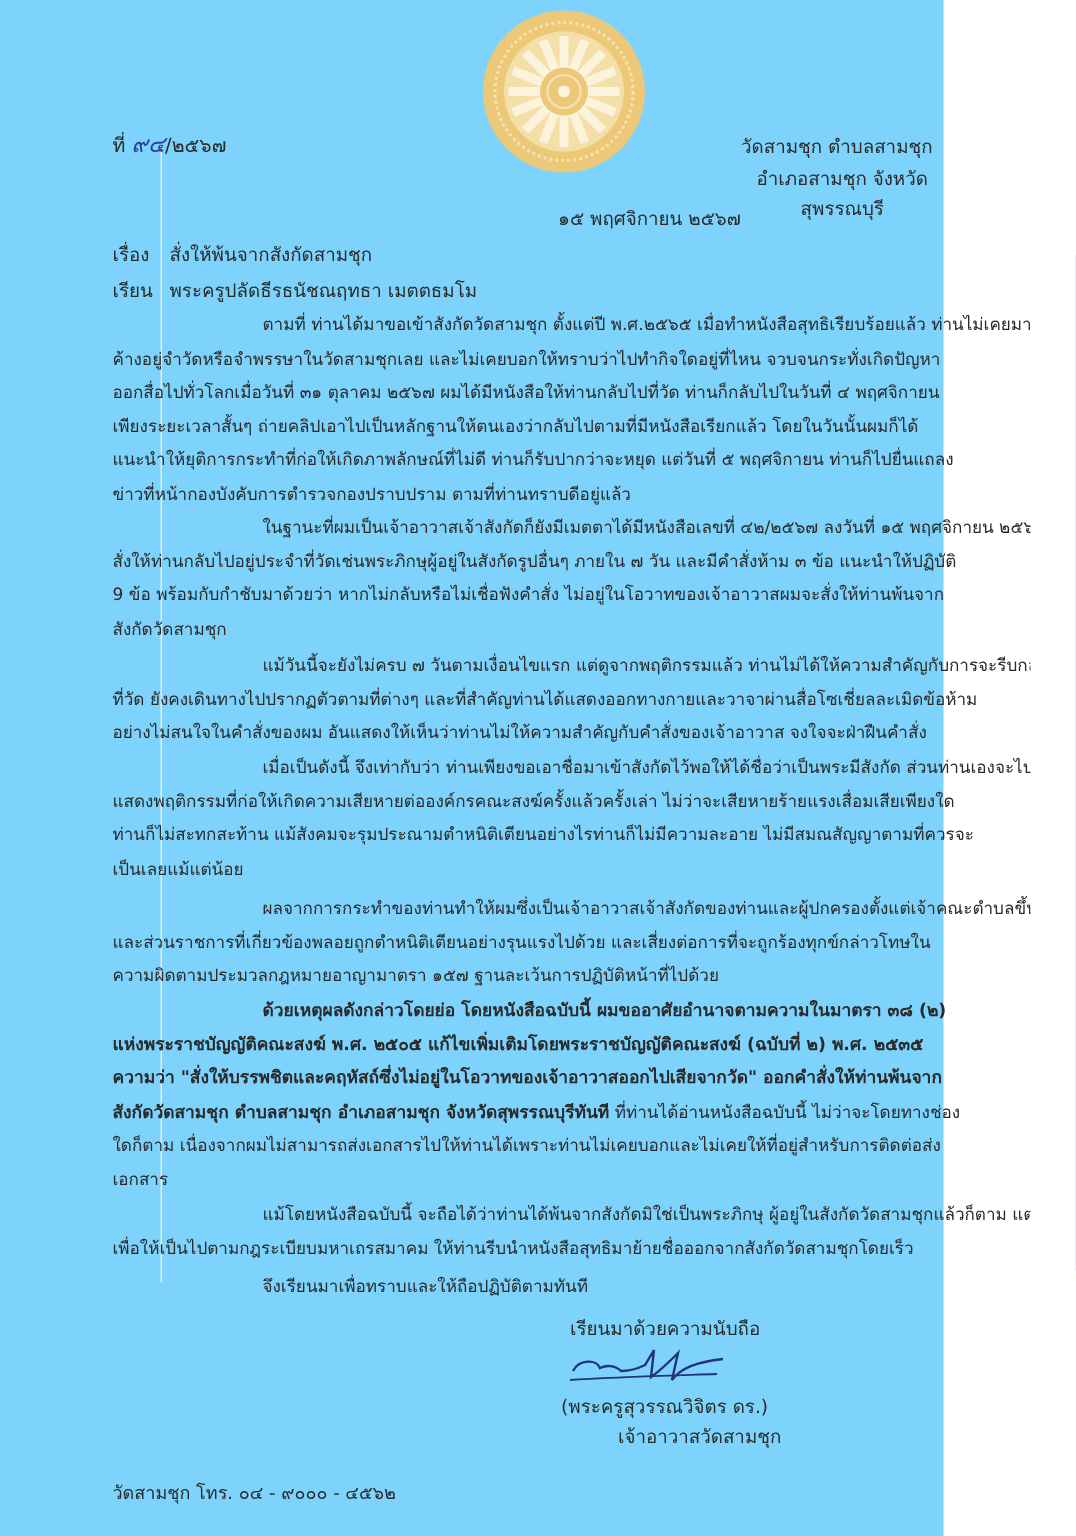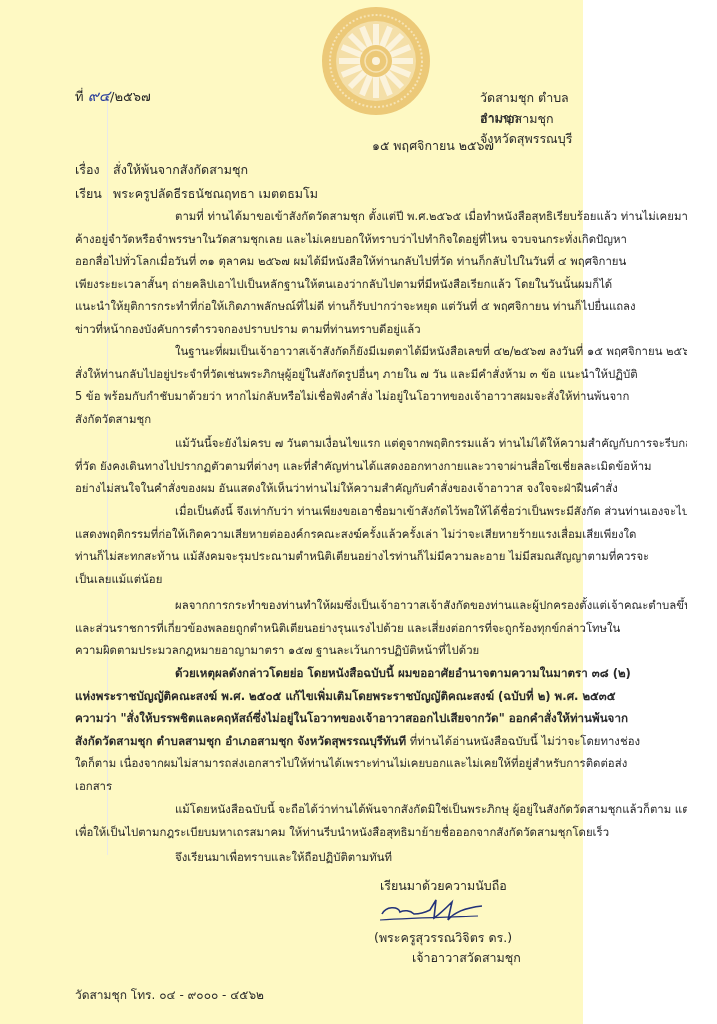--- a/index.html
+++ b/index.html
@@ -1,23 +1,23 @@
 <!DOCTYPE html>
 <html><head>
   <meta charset="utf-8">
   <style>
     html, body { margin: 0; padding: 0; background: #ffffff; }
     body { width: 717px; height: 1024px; position: relative; overflow: hidden;
       font-family: "DejaVu Sans", "Liberation Sans", sans-serif; color: #2a2a2a; }
-    .page { position: absolute; left: 0; top: 0; width: 583px; height: 1024px; background: #fef9c3; }
+    .page { position: absolute; left: 0; top: 0; width: 583px; height: 1024px; background: #7dd3fc; padding-left: 46px; }
     .margin-line { position: absolute; left: 107px; top: 95px; width: 1px; height: 760px; background: #e9e9e9; }
     .emblem { position: absolute; left: 321px; top: 6px; width: 110px; height: 110px; }
     .doc-no { position: absolute; left: 75px; top: 84px; font-size: 13px; }
     .doc-no .num { color: #2b3f9a; font-style: italic; font-size: 15px; }
-    .addr { position: absolute; left: 480px; font-size: 12.5px; }
+    .addr { position: absolute; left: 494px; font-size: 12.5px; text-align: center; }
     .date { position: absolute; left: 372px; top: 136px; font-size: 12.5px; }
     .label { position: absolute; left: 75px; font-size: 12.5px; }
     .value { position: absolute; left: 113px; font-size: 12.5px; }
     .body-text { position: absolute; left: 75px; width: 612px; font-size: 11.4px; line-height: 22.5px; }
     .line { white-space: nowrap; overflow: hidden; display: block; height: 22.5px; }
     .indent { padding-left: 100px; }
     .bold { font-weight: bold; font-size: 11.6px; }
     .closing { position: absolute; left: 380px; font-size: 12.5px; }
     .sig { position: absolute; left: 378px; top: 896px; width: 110px; height: 30px; }
     .footer { position: absolute; left: 75px; top: 985px; font-size: 12px; }
@@ -66,21 +66,21 @@
     <span class="line">ค้างอยู่จำวัดหรือจำพรรษาในวัดสามชุกเลย และไม่เคยบอกให้ทราบว่าไปทำกิจใดอยู่ที่ไหน จวบจนกระทั่งเกิดปัญหา</span>
     <span class="line">ออกสื่อไปทั่วโลกเมื่อวันที่ ๓๑ ตุลาคม ๒๕๖๗ ผมได้มีหนังสือให้ท่านกลับไปที่วัด ท่านก็กลับไปในวันที่ ๔ พฤศจิกายน</span>
     <span class="line">เพียงระยะเวลาสั้นๆ ถ่ายคลิปเอาไปเป็นหลักฐานให้ตนเองว่ากลับไปตามที่มีหนังสือเรียกแล้ว  โดยในวันนั้นผมก็ได้</span>
     <span class="line">แนะนำให้ยุติการกระทำที่ก่อให้เกิดภาพลักษณ์ที่ไม่ดี ท่านก็รับปากว่าจะหยุด  แต่วันที่ ๕ พฤศจิกายน ท่านก็ไปยื่นแถลง</span>
     <span class="line">ข่าวที่หน้ากองบังคับการตำรวจกองปราบปราม ตามที่ท่านทราบดีอยู่แล้ว</span>
   </div>
 
   <div class="body-text" style="top:340px;">
     <span class="line indent">ในฐานะที่ผมเป็นเจ้าอาวาสเจ้าสังกัดก็ยังมีเมตตาได้มีหนังสือเลขที่ ๔๒/๒๕๖๗ ลงวันที่ ๑๕ พฤศจิกายน ๒๕๖๗</span>
     <span class="line">สั่งให้ท่านกลับไปอยู่ประจำที่วัดเช่นพระภิกษุผู้อยู่ในสังกัดรูปอื่นๆ ภายใน ๗ วัน และมีคำสั่งห้าม ๓ ข้อ แนะนำให้ปฏิบัติ</span>
-    <span class="line">5 ข้อ พร้อมกับกำชับมาด้วยว่า หากไม่กลับหรือไม่เชื่อฟังคำสั่ง ไม่อยู่ในโอวาทของเจ้าอาวาสผมจะสั่งให้ท่านพ้นจาก</span>
+    <span class="line">9 ข้อ พร้อมกับกำชับมาด้วยว่า หากไม่กลับหรือไม่เชื่อฟังคำสั่ง ไม่อยู่ในโอวาทของเจ้าอาวาสผมจะสั่งให้ท่านพ้นจาก</span>
     <span class="line">สังกัดวัดสามชุก</span>
   </div>
 
   <div class="body-text" style="top:432px;">
     <span class="line indent">แม้วันนี้จะยังไม่ครบ ๗ วันตามเงื่อนไขแรก แต่ดูจากพฤติกรรมแล้ว ท่านไม่ได้ให้ความสำคัญกับการจะรีบกลับอยู่</span>
     <span class="line">ที่วัด ยังคงเดินทางไปปรากฏตัวตามที่ต่างๆ และที่สำคัญท่านได้แสดงออกทางกายและวาจาผ่านสื่อโซเชี่ยลละเมิดข้อห้าม</span>
     <span class="line">อย่างไม่สนใจในคำสั่งของผม อันแสดงให้เห็นว่าท่านไม่ให้ความสำคัญกับคำสั่งของเจ้าอาวาส จงใจจะฝ่าฝืนคำสั่ง</span>
   </div>
 
   <div class="body-text" style="top:500px;">

